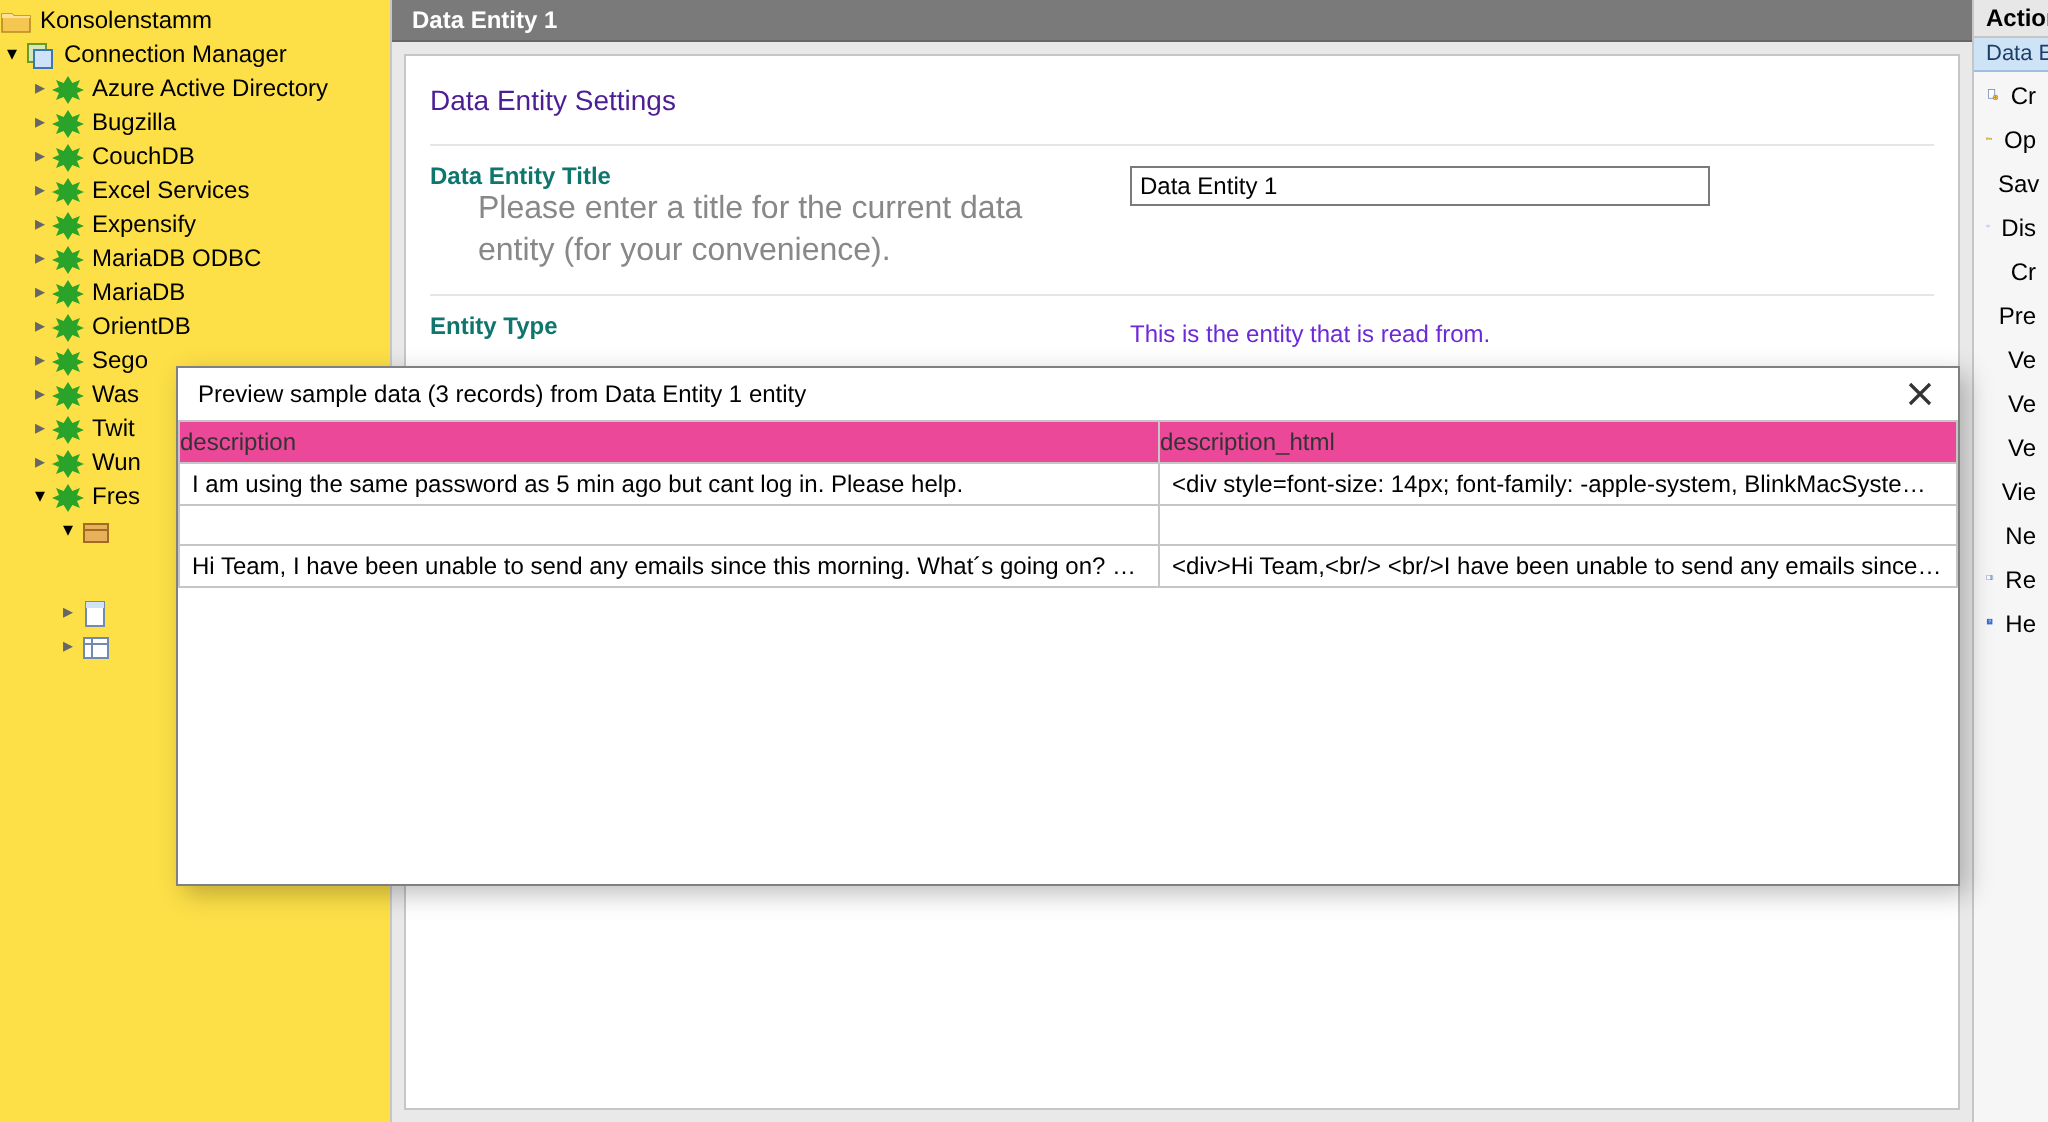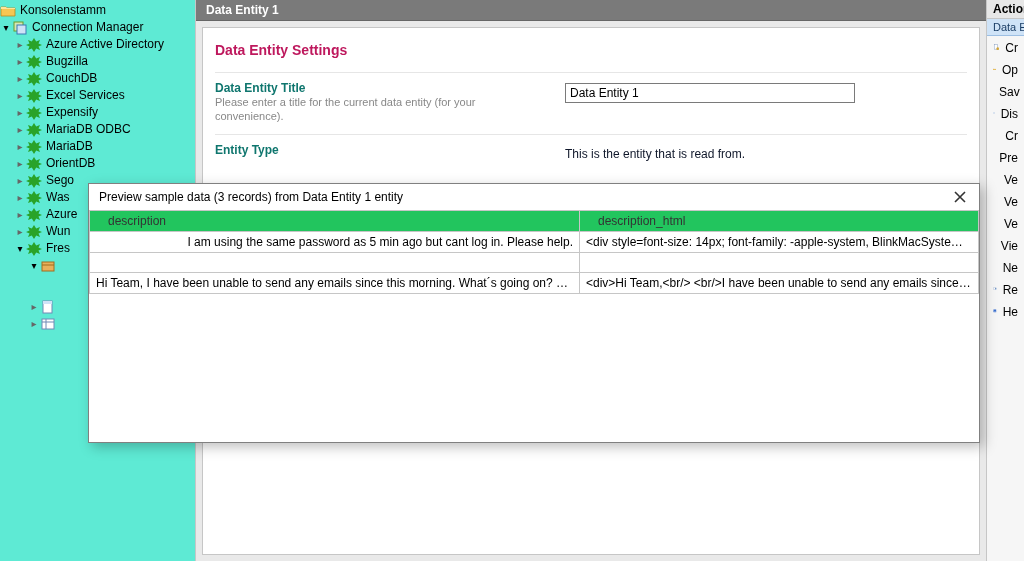--- a/index.html
+++ b/index.html
@@ -13,21 +13,21 @@
     color: #000;
   }
   .app {
     display: flex;
     width: 100%; height: 100%;
   }
   
   .tree {
     width: 196px;
     height: 100%;
-    background: #5eead4;
+    background: #fde047;
     border-right: 1px solid #c6c6c6;
     padding: 2px 0 0 0;
     overflow: hidden;
   }
   .tree-row {
     display: flex;
     align-items: center;
     height: 17px;
     line-height: 17px;
     white-space: nowrap;
@@ -67,58 +67,59 @@
   }
   .white-panel {
     margin: 6px;
     background: #fff;
     border: 1px solid #c6c6c6;
     flex: 1;
     padding: 12px 12px 0 12px;
     overflow: hidden;
   }
   .section-title {
-    color: #be185d;
-    font-weight: bold;
+    color: #4c1d95;
+    font-weight: normal;
     font-size: 14px;
     margin: 2px 0 14px 0;
   }
   .field-row {
     display: flex;
     border-top: 1px solid #e6e6e6;
     padding: 8px 0 10px 0;
   }
   .field-desc {
     width: 350px;
     padding-right: 20px;
   }
   .field-desc .label {
     font-weight: bold;
     color: #0f766e;
   }
   .field-desc .help {
     color: #888;
-    font-size: 11px;
+    font-size: 16px;
     line-height: 1.3;
+    margin-left: 24px;
   }
   .field-ctl {
     flex: 1;
     display: flex;
     align-items: flex-start;
     padding-top: 2px;
   }
   .field-ctl input[type=text]{
     width: 290px;
     height: 20px;
     border: 1px solid #7a7a7a;
     font-size: 12px;
     padding: 0 4px;
   }
   .field-ctl .static {
-    color: #0f172a;
+    color: #6d28d9;
     padding-top: 2px;
   }
   
   .actions {
     width: 38px;
     border-left: 1px solid #c6c6c6;
     background: #f6f6f6;
     display: flex;
     flex-direction: column;
     overflow: hidden;
@@ -179,36 +180,35 @@
     overflow: hidden;
   }
   table.preview {
     border-collapse: collapse;
     width: 100%;
     table-layout: fixed;
   }
   table.preview th {
     text-align: left;
     font-weight: normal;
-    background: #22c55e;
+    background: #ec4899;
     border: 1px solid #c6c6c6;
     border-top: none;
-    padding: 3px 18px;
+    padding: 3px 0;
     font-size: 12px;
     color: #333;
   }
   table.preview td {
     border: 1px solid #c6c6c6;
     padding: 3px 6px;
     font-size: 12px;
     white-space: nowrap;
     overflow: hidden;
     text-overflow: ellipsis;
     height: 20px;
-    text-align: right;
   }
   
   table.preview col.c1 { width: 490px; }
   table.preview col.c2 { width: auto; }
 </style>
 </head>
 <body>
 
 <div class="app">
 
@@ -334,21 +334,21 @@
           <span class="tree-label">Was</span>
         </div>
         <div class="tree-row">
           <span class="tree-indent"></span>
           <span class="tree-toggle">▸</span>
           <span class="tree-icon icon-green">
             <svg viewBox="0 0 16 16">
               <path fill="#29a329" d="M8 1l2.2 3.5L14 3l-1.5 3.5L16 8l-3.5 1.5L14 13l-3.8-1.5L8 15l-2.2-3.5L2 13l1.5-3.5L0 8l3.5-1.5L2 3l3.8 1.5z"></path>
             </svg>
           </span>
-          <span class="tree-label">Azure</span>
+          <span class="tree-label">Twit</span>
         </div>
         <div class="tree-row">
           <span class="tree-indent"></span>
           <span class="tree-toggle">▸</span>
           <span class="tree-icon icon-green">
             <svg viewBox="0 0 16 16">
               <path fill="#29a329" d="M8 1l2.2 3.5L14 3l-1.5 3.5L16 8l-3.5 1.5L14 13l-3.8-1.5L8 15l-2.2-3.5L2 13l1.5-3.5L0 8l3.5-1.5L2 3l3.8 1.5z"></path>
             </svg>
           </span>
           <span class="tree-label">Wun</span>

